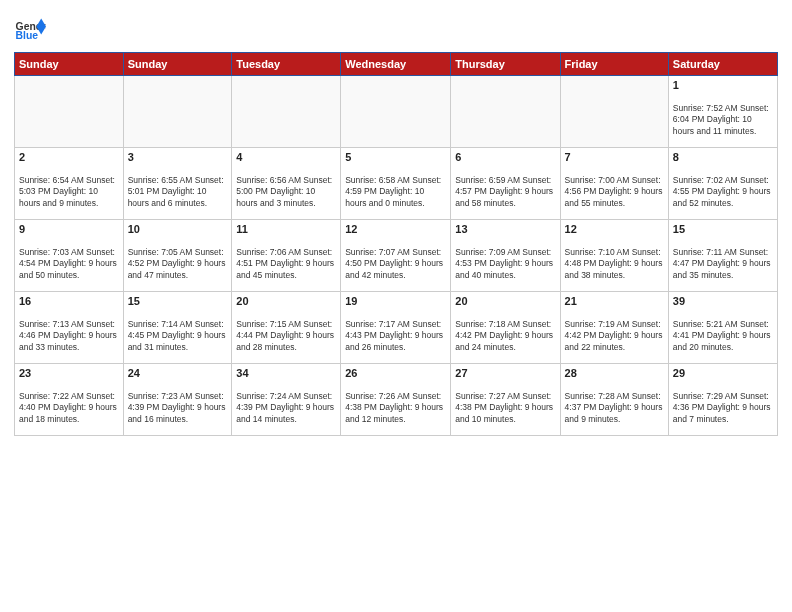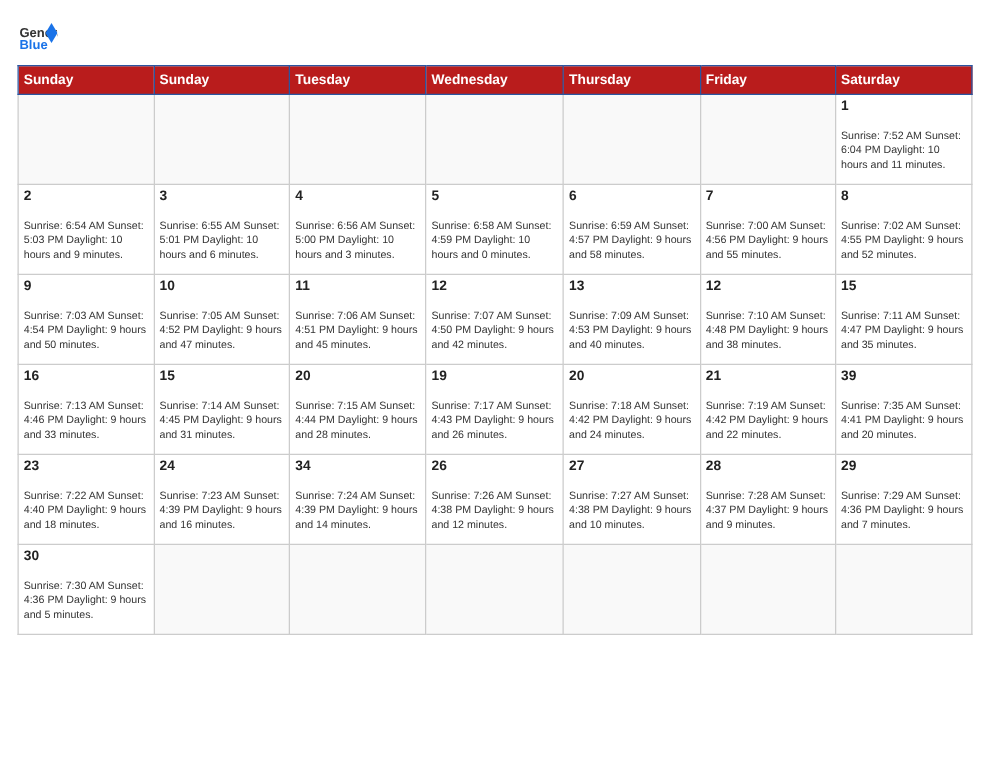--- a/index.html
+++ b/index.html
@@ -277,21 +277,21 @@
           </td>
           <td>
             <span class="day-number">21</span>
             <div class="day-info">Sunrise: 7:19 AM
 Sunset: 4:42 PM
 Daylight: 9 hours
 and 22 minutes.</div>
           </td>
           <td>
             <span class="day-number">39</span>
-            <div class="day-info">Sunrise: 7:35 AM
+            <div class="day-info">Sunrise: 5:21 AM
 Sunset: 4:41 PM
 Daylight: 9 hours
 and 20 minutes.</div>
           </td>
         </tr>
         <tr class="week-row">
           <td>
             <span class="day-number">23</span>
             <div class="day-info">Sunrise: 7:22 AM
 Sunset: 4:40 PM
@@ -333,31 +333,16 @@
 Daylight: 9 hours
 and 9 minutes.</div>
           </td>
           <td>
             <span class="day-number">29</span>
             <div class="day-info">Sunrise: 7:29 AM
 Sunset: 4:36 PM
 Daylight: 9 hours
 and 7 minutes.</div>
           </td>
-        </tr>
-        <tr class="week-row">
-          <td>
-            <span class="day-number">30</span>
-            <div class="day-info">Sunrise: 7:30 AM
-Sunset: 4:36 PM
-Daylight: 9 hours
-and 5 minutes.</div>
-          </td>
-          <td class="empty-cell"></td>
-          <td class="empty-cell"></td>
-          <td class="empty-cell"></td>
-          <td class="empty-cell"></td>
-          <td class="empty-cell"></td>
-          <td class="empty-cell"></td>
         </tr>
       </tbody>
   </table>
 </div>
 
 </body></html>

